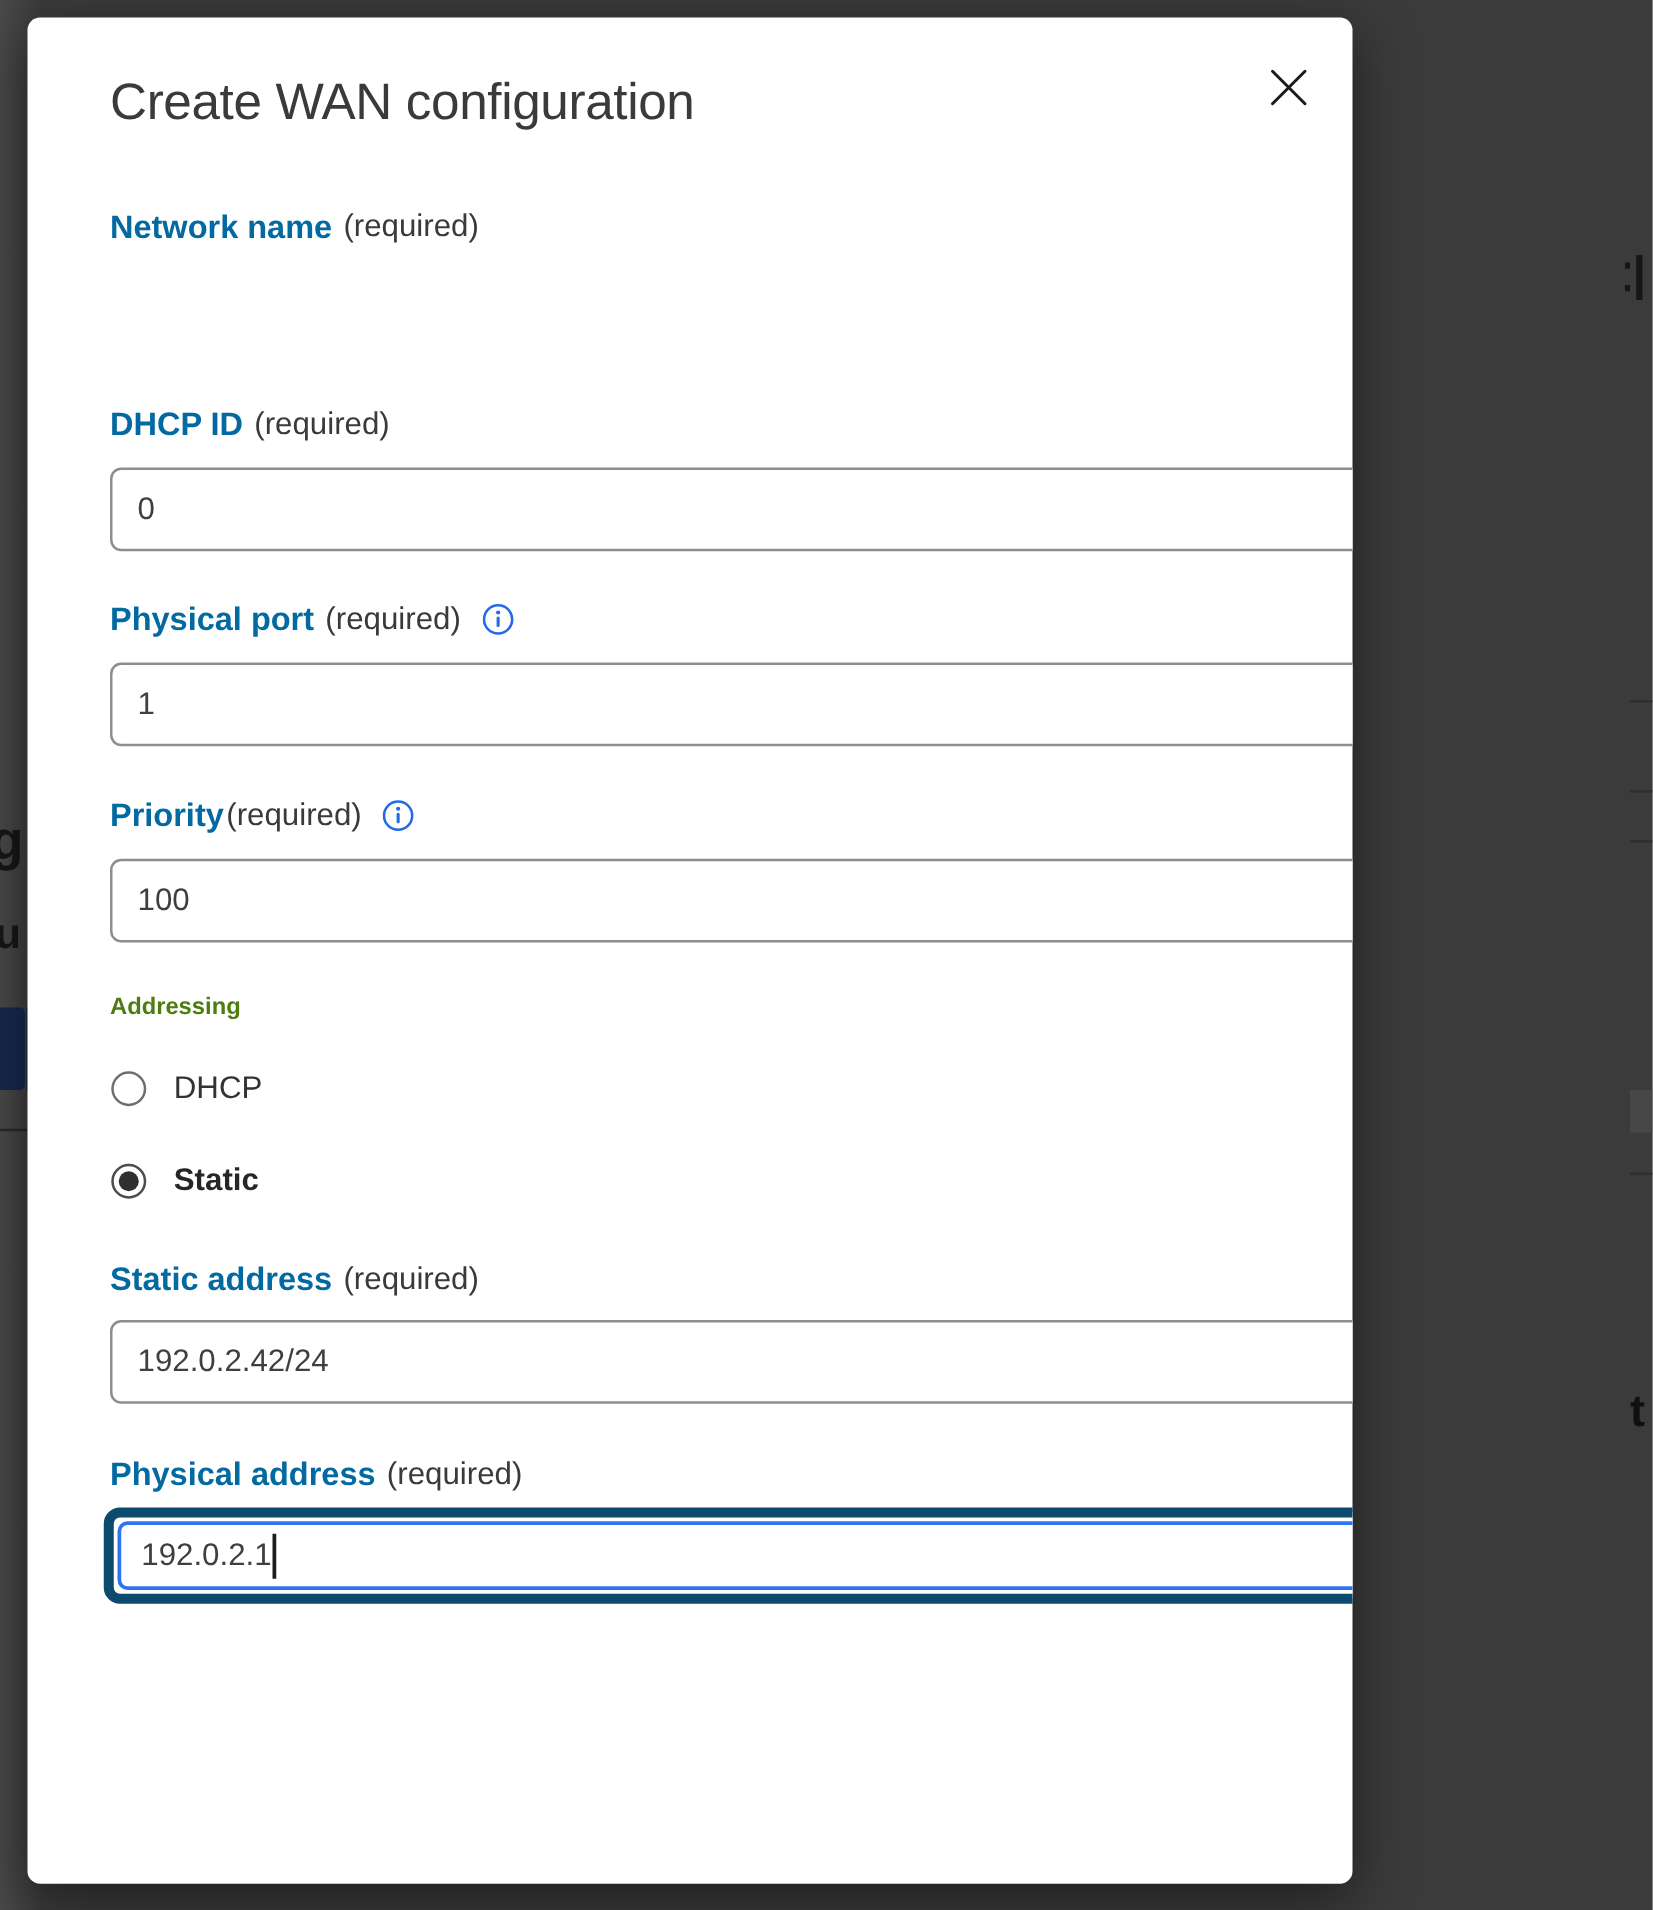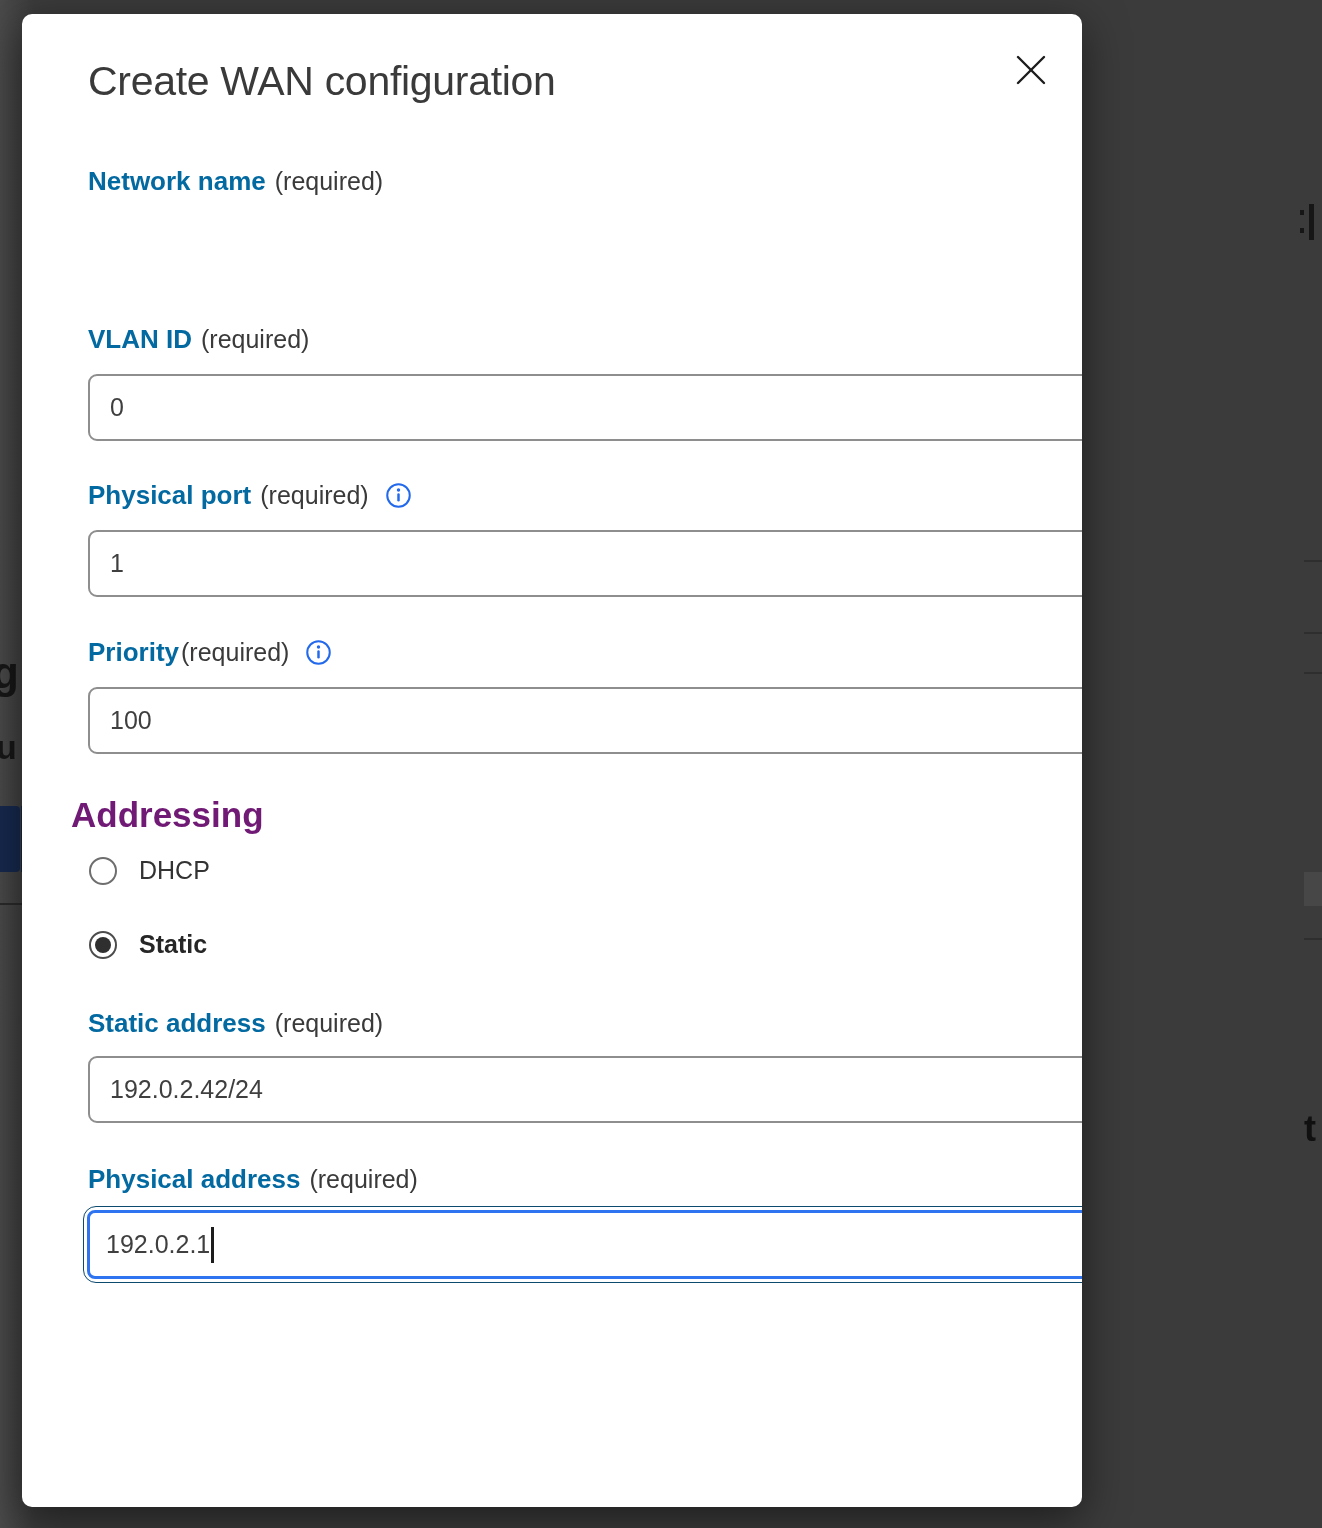--- a/index.html
+++ b/index.html
@@ -53,31 +53,31 @@
     border:2px solid #8e8e8e; border-radius:9px; background:#fff;
     display:flex; align-items:center; padding-left:20px;
     font-size:25px; color:#3f3f3f;
   }
   .w-narrow { width:1118px; }
   .w-wide   { width:1152px; }
 
   
   .focus-wrap {
     position:absolute; left:61px; top:1192px; width:1163px; height:77px;
-    border:1px solid #0c4a6e; border-radius:13px; background:#fff; padding:3px;
+    border:8px solid #0c4a6e; border-radius:13px; background:#fff; padding:3px;
   }
   .focus-inner {
     width:100%; height:100%;
     border:3px solid #2e74f0; border-radius:8px;
     display:flex; align-items:center; padding-left:16px;
     font-size:25px; color:#3f3f3f;
   }
   .caret { display:inline-block; width:3px; height:36px; background:#1c1c1c; margin-left:1px; }
 
-  .addr-heading { position:absolute; left:49px; top:781px; font-size:35px; font-weight:bold; color:#701a75; }
+  .addr-heading { position:absolute; left:66px; top:781px; font-size:19px; font-weight:bold; color:#4d7c0f; }
   .radio-row { position:absolute; left:67px; display:flex; align-items:center; }
   .radio {
     width:28px; height:28px; border:2px solid #6e6e6e; border-radius:50%;
     position:relative; flex:0 0 auto;
   }
   .radio.selected { border-color:#4c4c4c; }
   .radio.selected::after {
     content:""; position:absolute; left:50%; top:50%;
     width:16px; height:16px; border-radius:50%;
     background:#2f2f2f; transform:translate(-50%,-50%);
@@ -131,21 +131,21 @@
       <line x1="32" y1="6" x2="6" y2="32" stroke="#1c1c1c" stroke-width="2.4" stroke-linecap="round"></line>
     </svg>
   </button>
 
   <div class="field-label" style="top:152px">
     <span class="label-main">Network name</span>
     <span class="label-req">(required)</span>
   </div>
 
   <div class="field-label" style="top:310px">
-    <span class="label-main">VLAN ID</span>
+    <span class="label-main">DHCP ID</span>
     <span class="label-req">(required)</span>
   </div>
   <div class="text-input w-narrow" style="top:360px" role="textbox">
     <span>0</span>
   </div>
 
   <div class="field-label" style="top:466px">
     <span class="label-main">Physical port</span>
     <span class="label-req">(required)</span>
     <span class="info-wrap">

